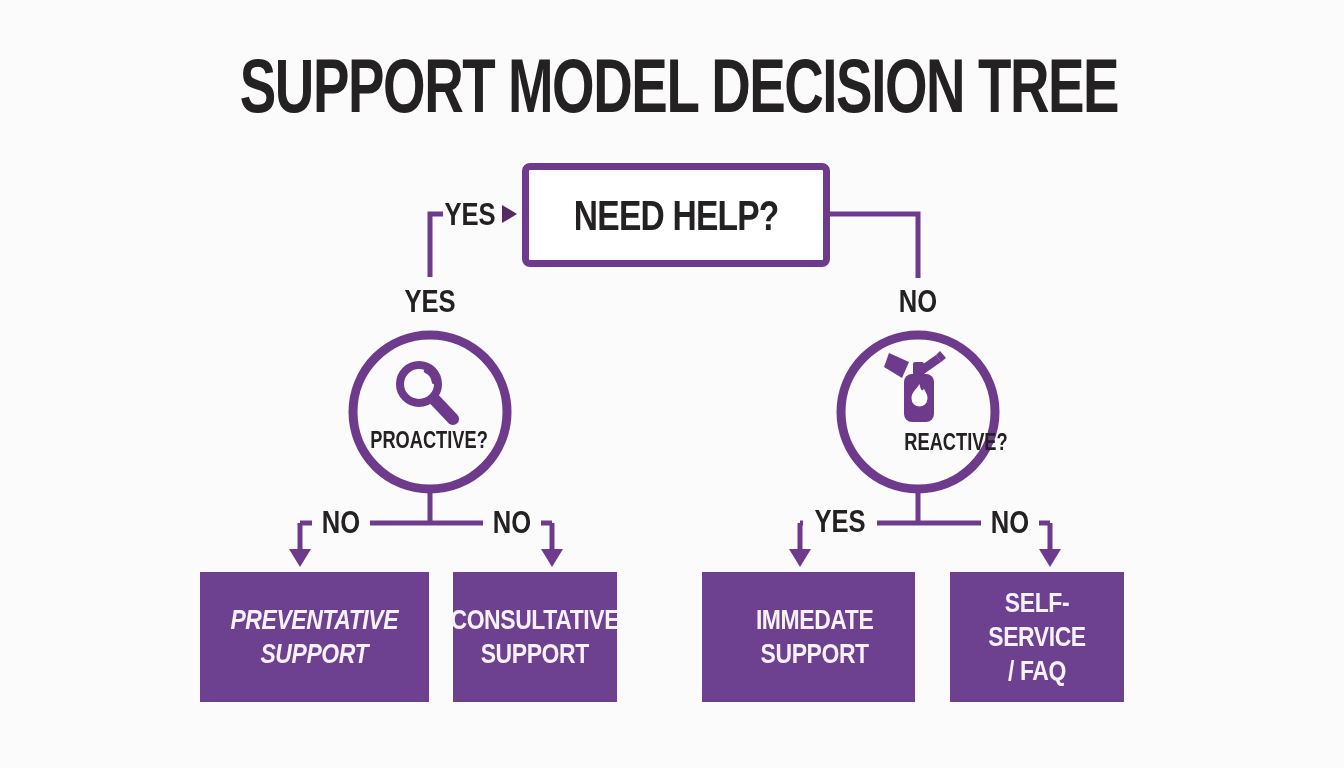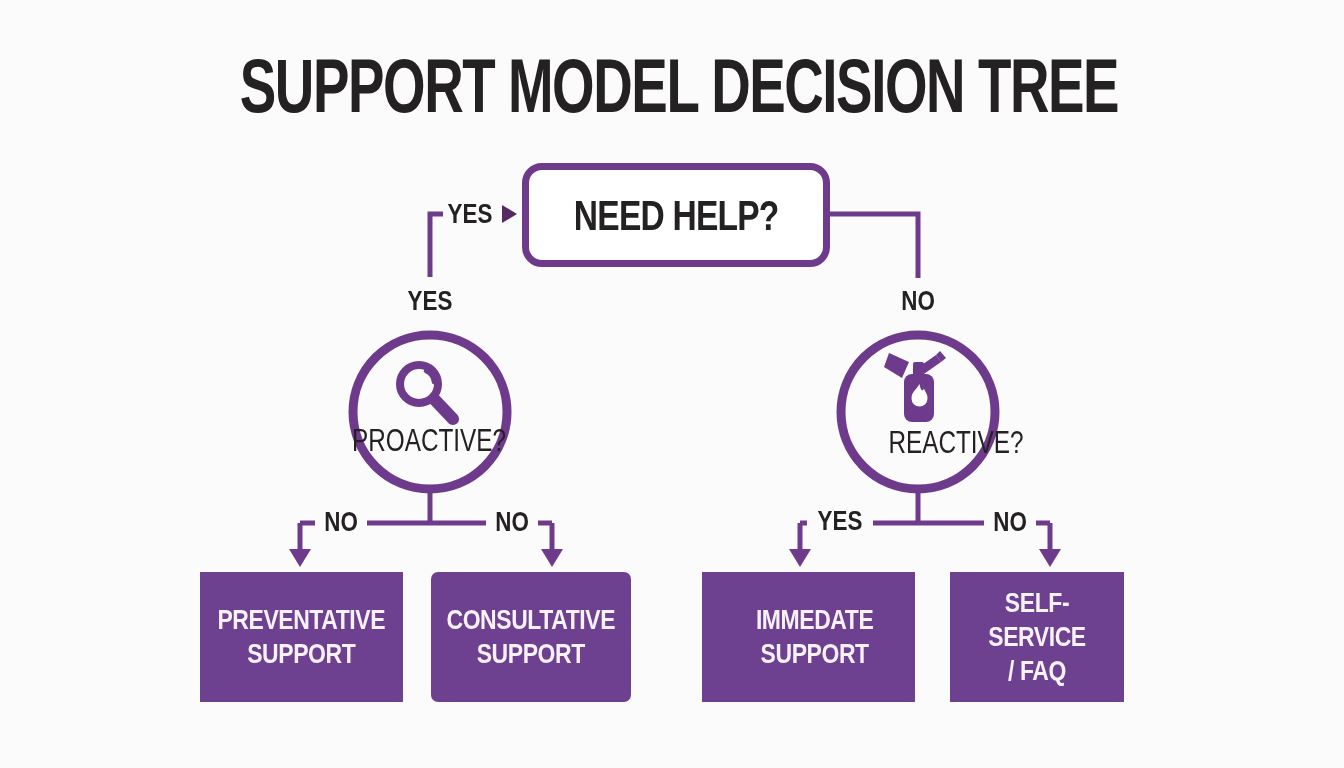--- a/index.html
+++ b/index.html
@@ -33,54 +33,54 @@
   .arrow  { fill: var(--purple,#6e3a8c); }
   .arrow-entry { fill: var(--entry-arrow,#552a63); }
   .icon-stroke { stroke: var(--purple,#6e3a8c); fill:none; }
   .icon-fill   { fill: var(--purple,#6e3a8c); }
   .flame       { fill: var(--white,#ffffff); }
 
   
   .root-box {
     position:absolute; left:522px; top:163px; width:308px; height:104px;
     box-sizing:border-box; border:7px solid var(--purple,#6e3a8c);
-    border-radius:20px; background: var(--white,#ffffff);
+    border-radius:8px; background: var(--white,#ffffff);
     display:flex; align-items:center; justify-content:center;
   }
   .root-box .cond { font-size:43px; font-weight:700; color:var(--ink,#242122); letter-spacing:-1px; }
 
   
   .lbl {
     position:absolute; transform:translate(-50%,-50%);
-    font-weight:700; font-size:28px; color:var(--ink,#242122);
+    font-weight:700; font-size:32px; color:var(--ink,#242122);
     line-height:1;
   }
   .lbl .cond { transform: scaleX(.8); }
   .mask { background: var(--bg,#fcfbfb); padding:0 5px; }
 
   
   .circle-label {
     position:absolute; transform:translate(-50%,-50%);
-    font-weight:400; font-size:32px; color:var(--ink,#242122); line-height:1;
+    font-weight:700; font-size:24px; color:var(--ink,#242122); line-height:1;
   }
   .circle-label .cond { transform: scaleX(.76); }
 
   
   .outcome {
     position:absolute; top:572px; height:130px;
     background: var(--purple-box,#6d4090);
     display:flex; align-items:center; justify-content:center; text-align:center;
   }
   .outcome .cond {
     font-size:28px; font-weight:700; line-height:1.22;
     color: var(--box-text,#f7f1f8);
     white-space: pre-line; transform: scaleX(.82); letter-spacing:-.5px;
   }
-  .o1 { left:200px; width:203px; }
-  .o2 { left:431px; width:200px;border-radius:7px; }
+  .o1 { left:200px; width:229px;font-style:italic; }
+  .o2 { left:453px; width:164px; }
   .o3 { left:702px; width:200px;padding-left:13px; }
   .o4 { left:950px; width:174px; }
 </style>
 </head>
 <body>
 
 <div class="stage">
 
   <div class="title">
     <span class="cond">SUPPORT MODEL DECISION TREE</span>

